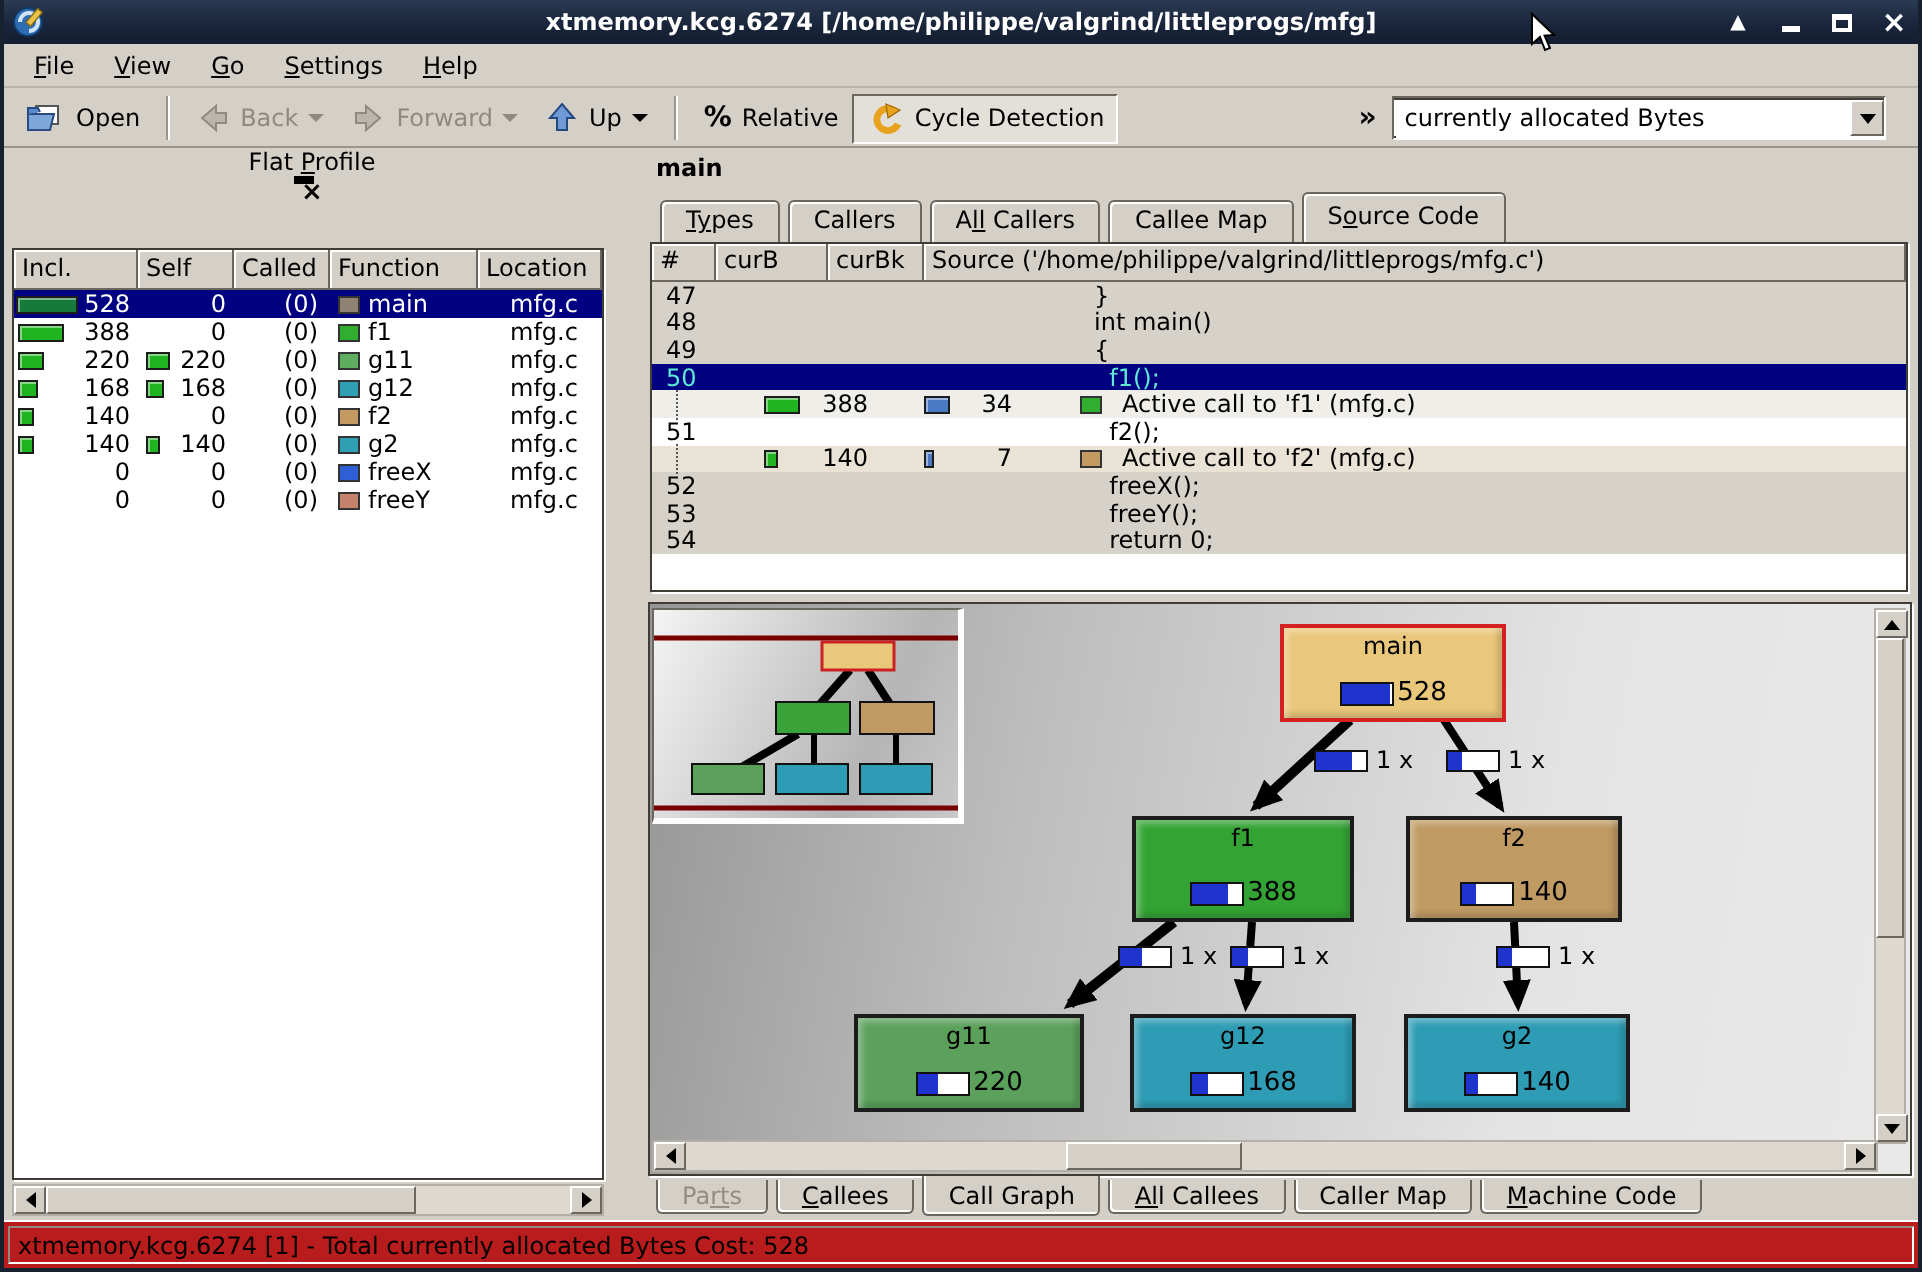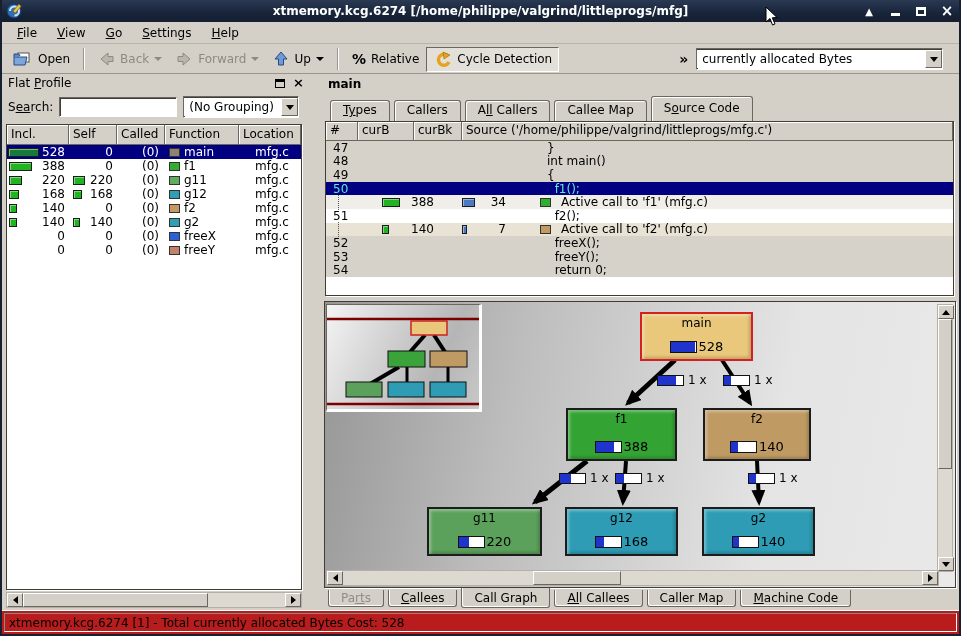--- a/index.html
+++ b/index.html
@@ -32,21 +32,21 @@
   .caret-down.grey { border-top-color:#8e8a82; }
   .pct { font-weight:bold; font-size:14px; }
   .overflow-chev { margin-left:120px; font-weight:bold; font-size:14px; }
   .combo { height:22px; background:#fff; border:1px solid; border-color:#6b675f #fff #fff #6b675f; box-shadow:inset 1px 1px 0 #403c36; display:flex; align-items:center; }
   .combo .cval { flex:1; padding:0 5px; white-space:nowrap; overflow:hidden; background:#fff; height:18px; line-height:18px; }
   .combo .cbtn { width:17px; height:18px; background:#d4d0c8; border:1px solid; border-color:#fff #6b675f #6b675f #fff; display:flex; align-items:center; justify-content:center; }
   .toolbar .combo { width:247px; margin-left:8px; }
 
   
   .dock { position:absolute; left:2px; top:74px; width:304px; height:534px; }
-  .dock-head { height:18px; display:flex; align-items:center; padding:0 4px; }
+  .dock-head { height:18px; display:flex; align-items:center; padding:0 4px;flex-direction:column; }
   .dock-head .dtitle { flex:1; }
   .float-icon { width:10px; height:9px; border:1px solid #000; border-top:3px solid #000; margin-right:8px; }
   .dock-close { font-weight:bold; font-size:13px; line-height:10px; }
   .search-row { height:30px; display:flex; align-items:center; padding:2px 4px; gap:6px; }
   .search-input { width:118px; height:20px; border:1px solid; border-color:#6b675f #fff #fff #6b675f; box-shadow:inset 1px 1px 0 #403c36; background:#fff; font:12px "DejaVu Sans",sans-serif; padding:0 3px; }
   .search-row .combo { width:116px; }
 
   .ftable { position:absolute; left:2px; top:50px; width:296px; height:466px; border:1px solid #403c36; background:#fff; box-shadow:1px 1px 0 #fff; overflow:hidden; }
   .fhead { display:flex; height:20px; background:#d4d0c8; }
   .fhead .hc { border-right:1px solid #6b675f; border-bottom:1px solid #6b675f; box-shadow:inset 1px 1px 0 #fff; padding:2px 4px; white-space:nowrap; overflow:hidden; }
@@ -213,30 +213,20 @@
           <span class="tri d"></span>
         </span>
     </span>
   </div>
 
   <div class="dock">
     <div class="dock-head">
       <span class="dtitle">Flat <u>P</u>rofile</span>
       <span class="float-icon"></span>
       <span class="dock-close">×</span>
-    </div>
-    <div class="search-row">
-      <span>S<u>ea</u>rch:</span>
-      <input class="search-input" value="" style="">
-      <span class="combo">
-        <span class="cval">(No Grouping)</span>
-        <span class="cbtn">
-            <span class="tri d"></span>
-          </span>
-      </span>
     </div>
 
     <div class="ftable">
       <div class="fhead">
         <span class="hc" style="width:62px">Incl.</span>
         <span class="hc" style="width:48px">Self</span>
         <span class="hc" style="width:48px">Called</span>
         <span class="hc" style="width:74px">Function</span>
         <span class="hc" style="flex:1">Location</span>
       </div>

